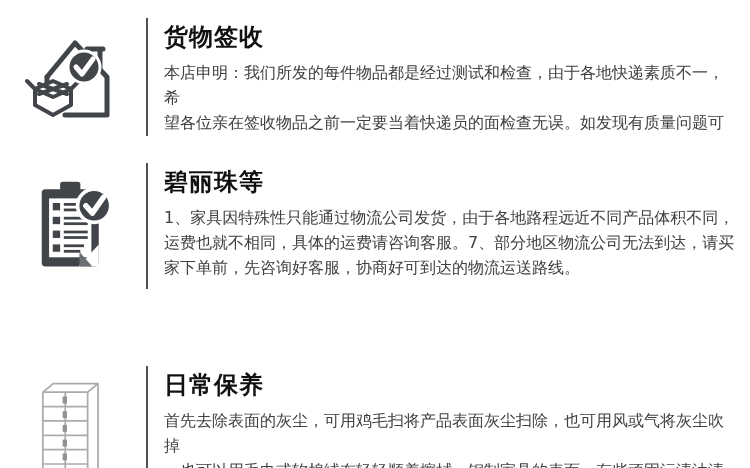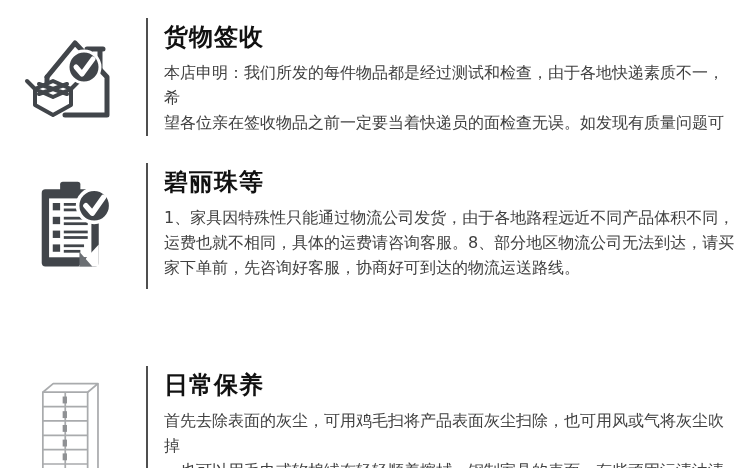--- a/index.html
+++ b/index.html
@@ -98,21 +98,21 @@
         <polygon points="57,96 57,80 71,96" fill="#6b6f73"></polygon>
 
         <circle cx="73" cy="30" r="18" fill="#41454a" stroke="#ffffff" stroke-width="4"></circle>
         <path d="M64 30 L71 38 L83 21" fill="none" stroke="#ffffff" stroke-width="6" stroke-linecap="round" stroke-linejoin="round"></path>
       </svg>
     </div>
     <div class="vrule"></div>
     <div class="text-cell">
       <h2 class="sec-title">碧丽珠等</h2>
       <p class="sec-body">1、家具因特殊性只能通过物流公司发货，由于各地路程远近不同产品体积不同，
-运费也就不相同，具体的运费请咨询客服。8、部分地区物流公司无法到达，请买
+运费也就不相同，具体的运费请咨询客服。7、部分地区物流公司无法到达，请买
 家下单前，先咨询好客服，协商好可到达的物流运送路线。</p>
     </div>
   </div>
 
   <div class="section sec-3">
     <div class="icon-cell">
       <svg width="80" height="112" viewBox="0 0 90 130">
         <g fill="none" stroke="#a9abad" stroke-width="2" stroke-linejoin="round">
           <rect x="10" y="20" width="52" height="100"></rect>
           <path d="M10 20 L22 10 L74 10 L62 20"></path>

